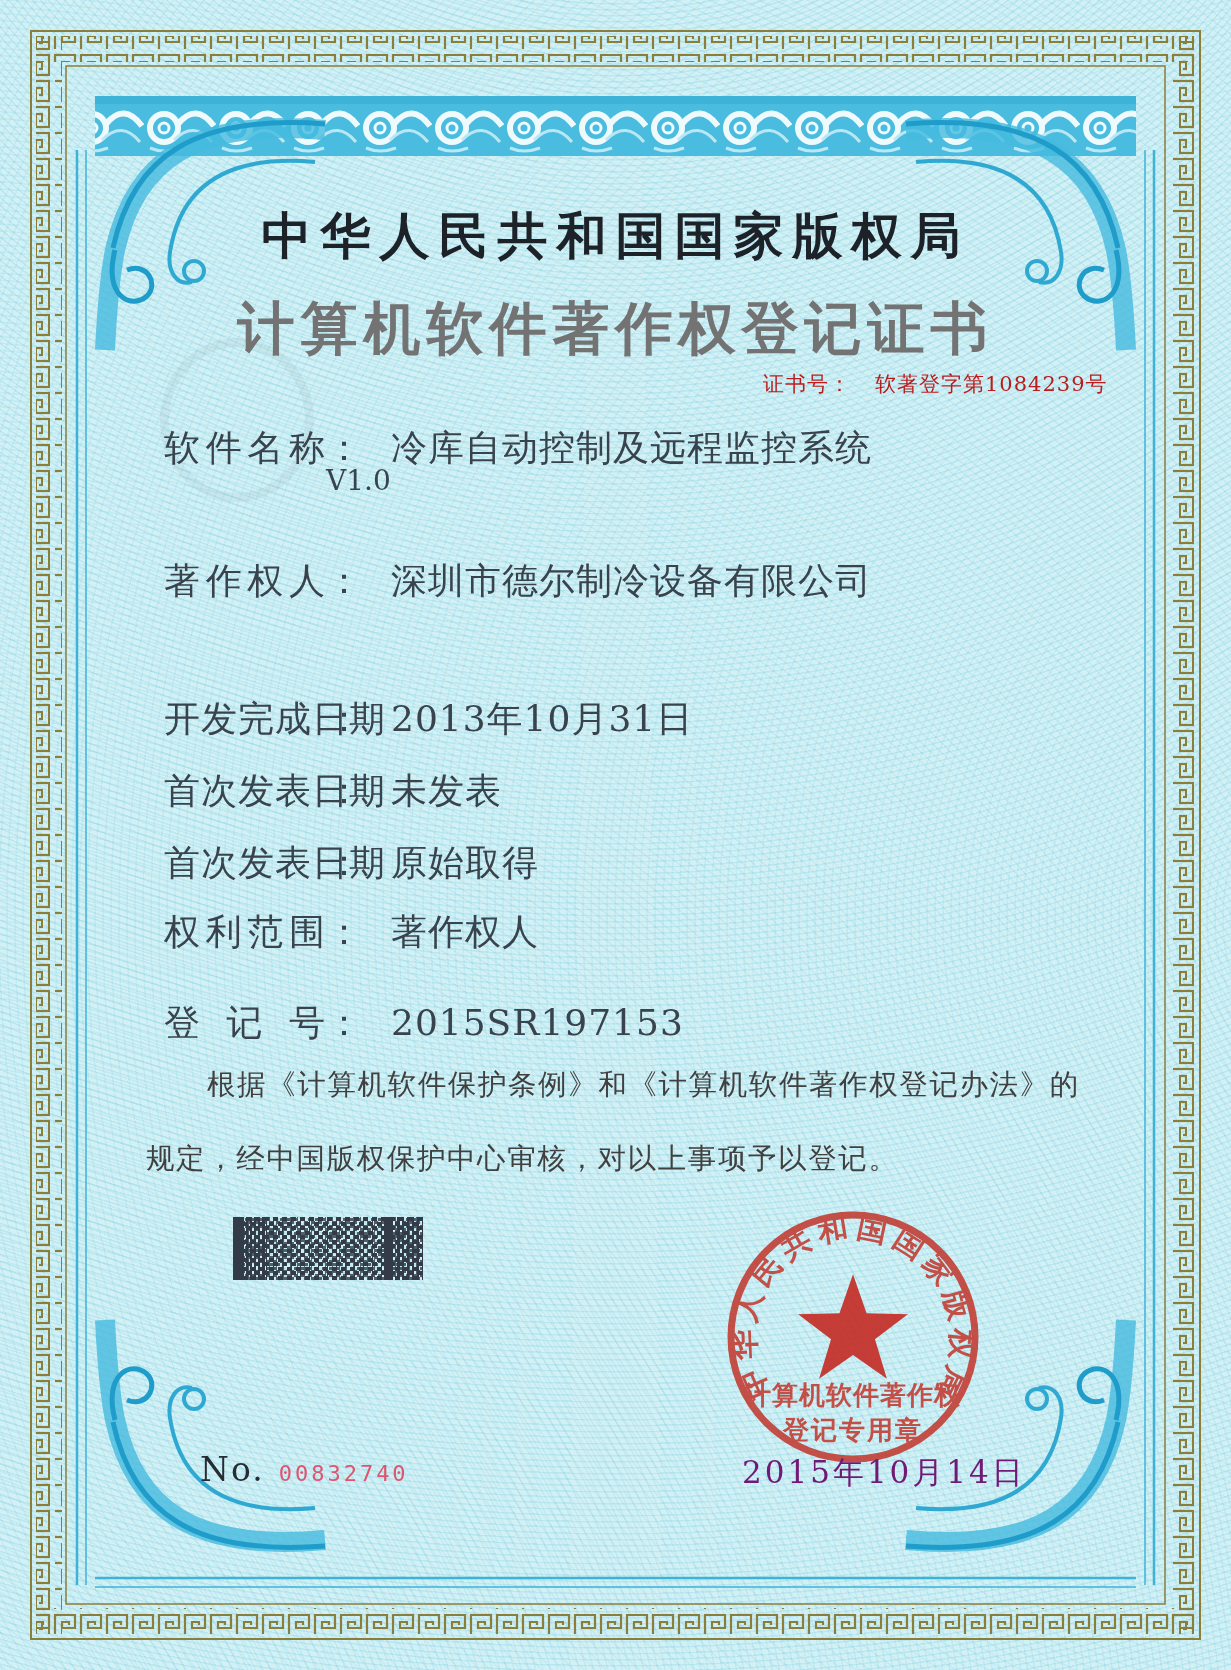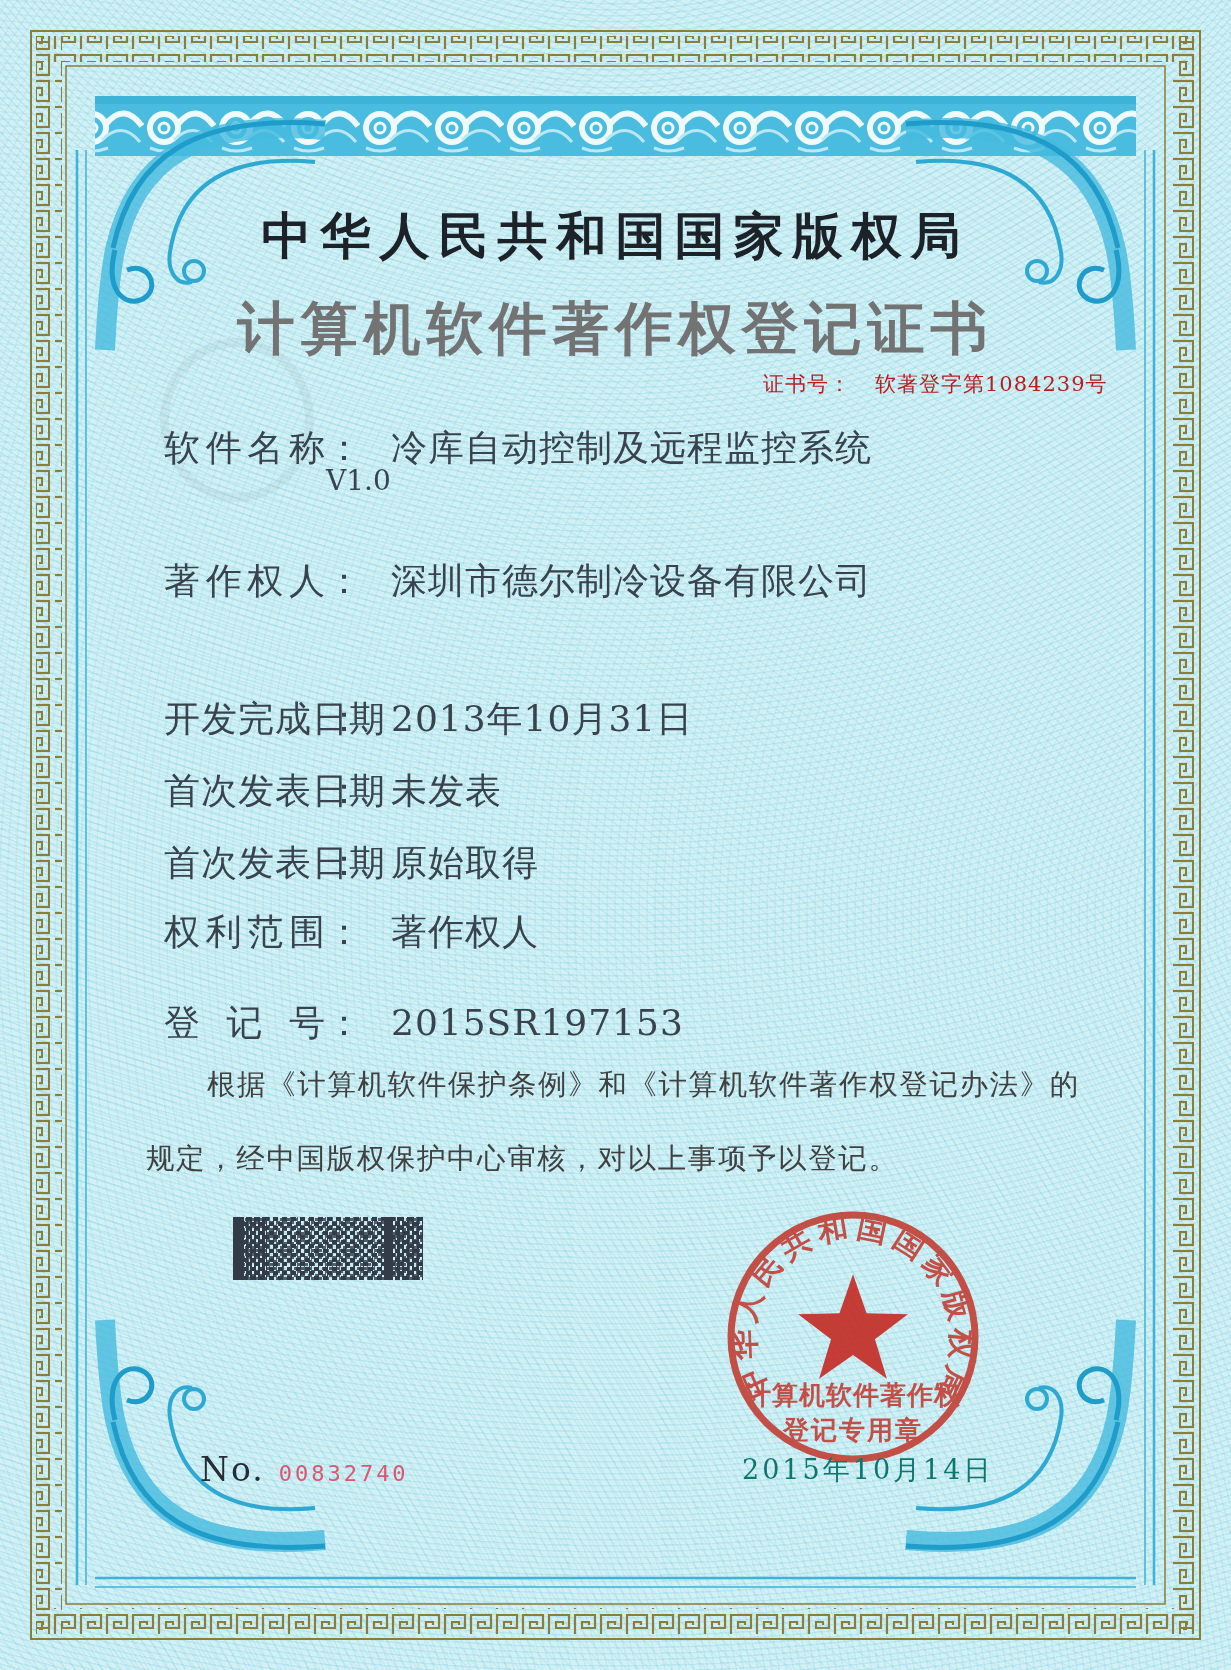--- a/index.html
+++ b/index.html
@@ -52,21 +52,21 @@
       repeating-linear-gradient(90deg,#323b47 0 2.5px,rgba(0,0,0,0) 2.5px 5px) 164px 0/26px 100% no-repeat,
       conic-gradient(#323b47 0 25%,rgba(0,0,0,0) 0 50%,#323b47 0 75%,rgba(0,0,0,0) 0) 36px 0/9px 9px,
       conic-gradient(rgba(50,59,71,.8) 0 25%,rgba(0,0,0,0) 0 50%,rgba(50,59,71,.8) 0 75%,rgba(0,0,0,0) 0) 40px 4px/7px 7px;
   }
 
   #serial-line{left:200px;top:1450px;z-index:3;font-size:33px;color:#262c33;letter-spacing:2px;}
   #serial-number{
     color:#dd5570;font-family:"DejaVu Sans Mono","Liberation Mono",monospace;
     font-size:22px;letter-spacing:3px;margin-left:14px;
   }
-  #issue-date{left:742px;top:1452px;z-index:7;font-size:27px;letter-spacing:3px;color:#0f766e;}
+  #issue-date{left:742px;top:1452px;z-index:7;font-size:31px;letter-spacing:3px;color:#701a75;}
   #seal-svg{left:718px;top:1202px;z-index:6;}
   #watermark{
     left:160px;top:338px;width:136px;height:146px;border-radius:50%;
     border:9px solid rgba(140,170,180,.14);z-index:2;
   }
 </style>
 </head>
 <body>
 
 <svg id="border-svg" width="1231" height="1670">

